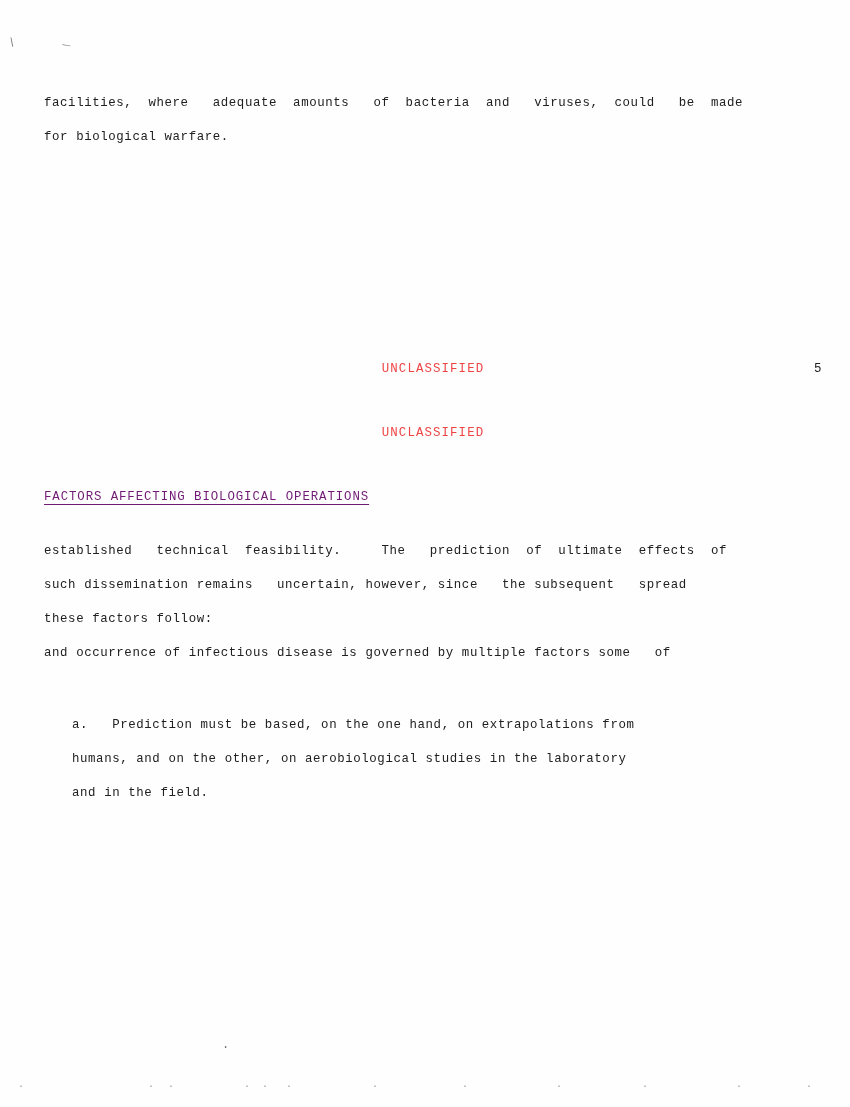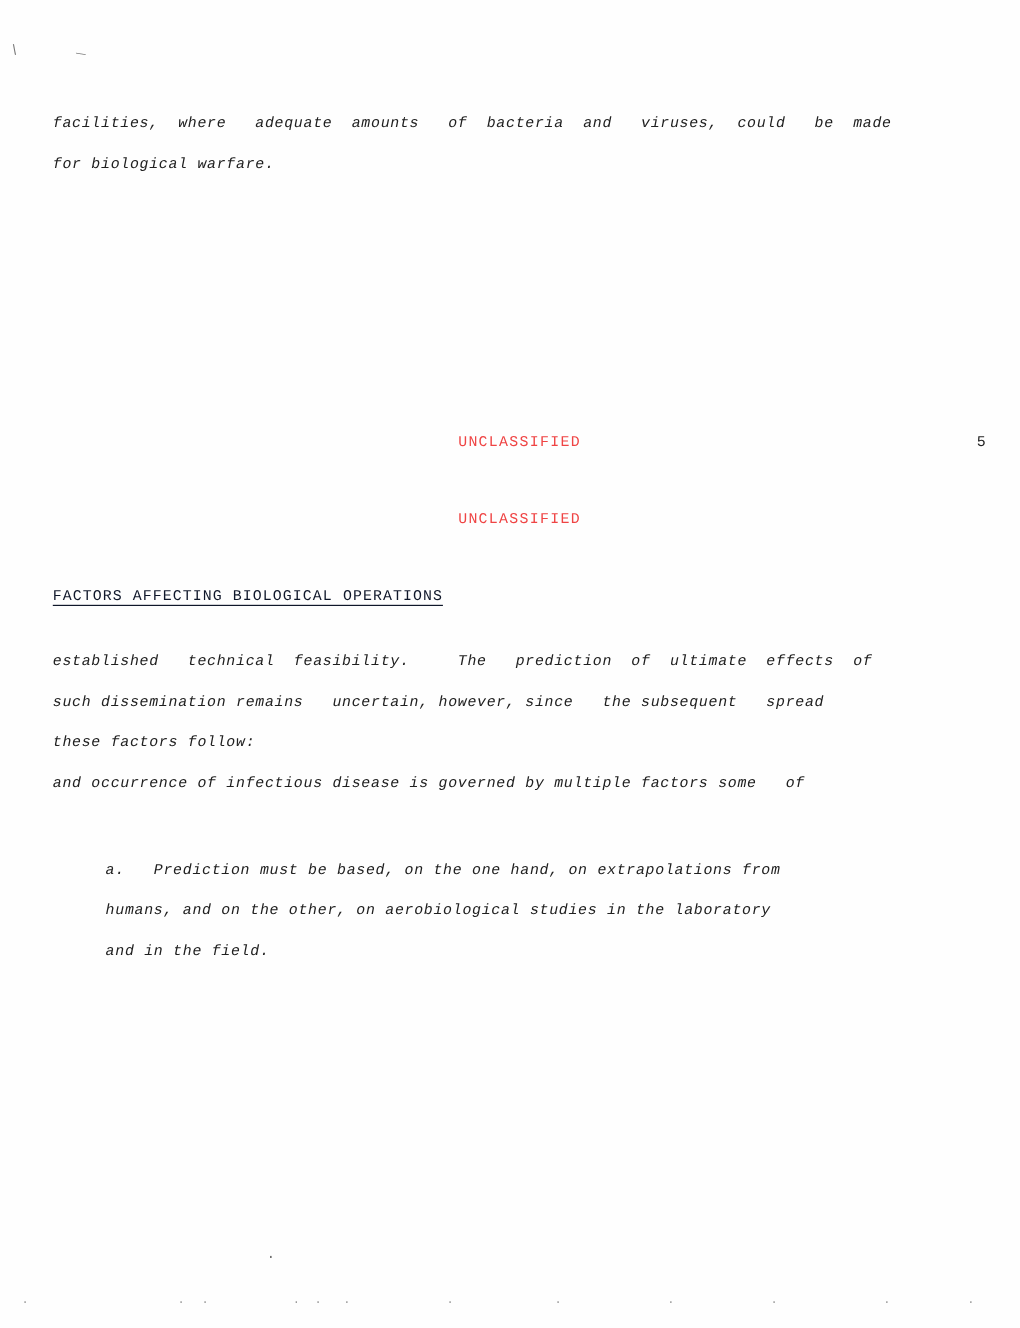--- a/index.html
+++ b/index.html
@@ -44,21 +44,20 @@
     margin: 0;
     font-size: 12.4px;
     letter-spacing: 0.6px;
     line-height: 34px;
     color: #202020;
     white-space: pre;
   }
 
   .para {
     margin: 0 0 22px 0;
-    font-style: italic;
   }
 
   .gap-large { height: 186px; }
   .gap-mid { height: 30px; }
   .gap-small { height: 16px; }
 
   .centered-row {
     position: relative;
     height: 34px;
   }
@@ -76,29 +75,29 @@
     right: 0;
     top: 0;
     font-size: 12.4px;
     letter-spacing: 0.6px;
     color: #222;
   }
 
   .heading {
     font-size: 12.4px;
     letter-spacing: 0.9px;
-    color: #0f172a;
+    color: #701a75;
     text-decoration: underline;
     text-underline-offset: 4px;
     white-space: pre;
     margin: 0;
   }
 
   .sub-block {
-    margin-left: 44px;
+    margin-left: 28px;
   }
   .sub-block .body-line {
     line-height: 34px;
   }
 
   .footer-dots {
     position: absolute;
     left: 0;
     right: 0;
     bottom: 16px;

